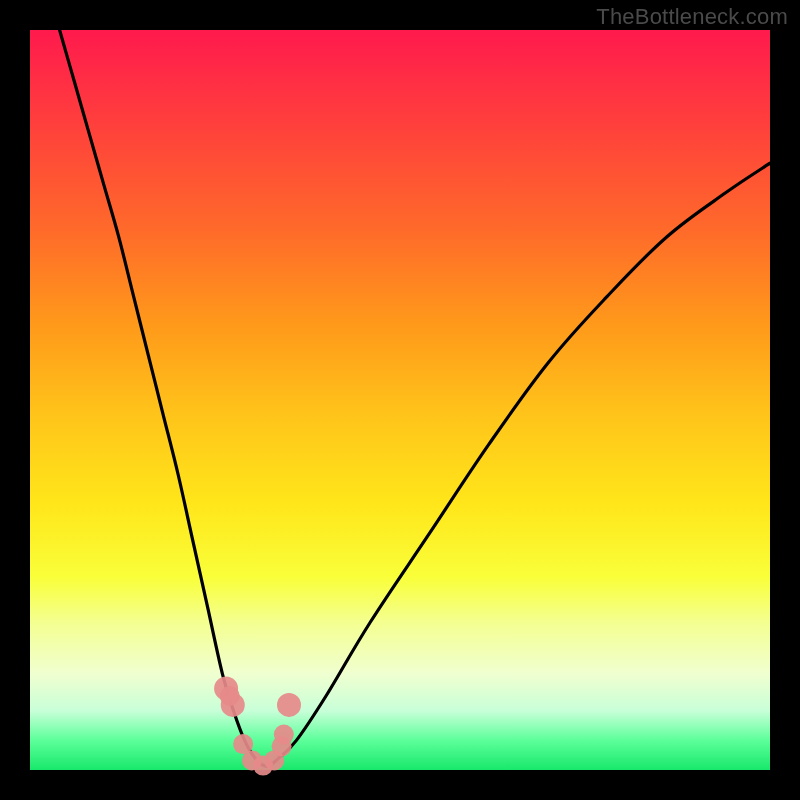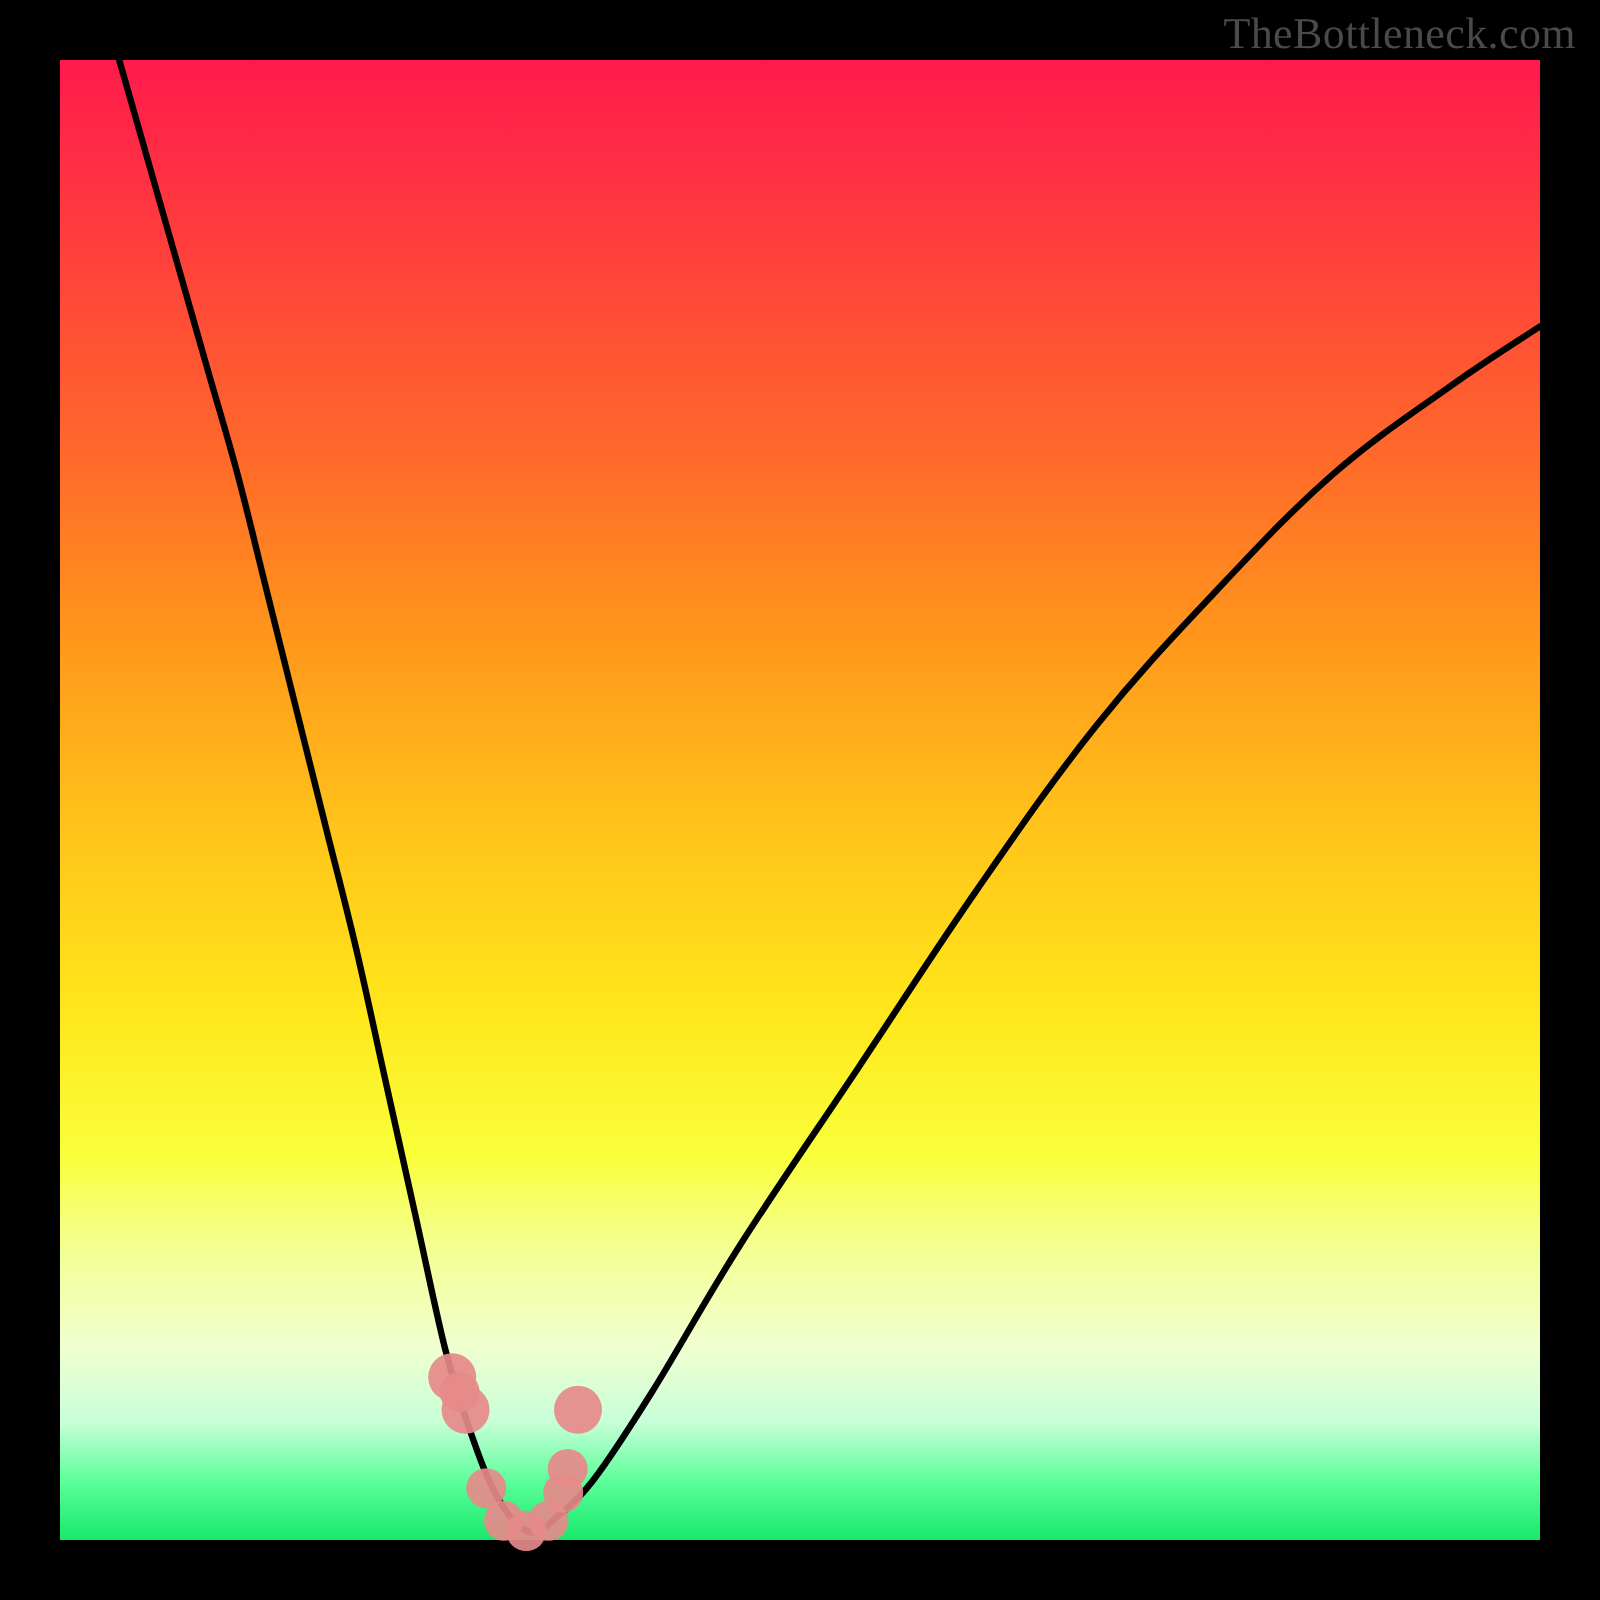--- a/index.html
+++ b/index.html
@@ -41,21 +41,20 @@
     );
   }
   .watermark {
     position: absolute;
     top: 4px;
     right: 12px;
     color: #4a4a4a;
     font-size: 22px;
     letter-spacing: 0.2px;
     font-weight: 500;
-    font-family: Liberation Serif, serif;
   }
   svg.curve {
     position: absolute;
     left: 0; top: 0;
     width: 740px;
     height: 740px;
     overflow: visible;
   }
   .marker {
     fill: #e68a8a;

